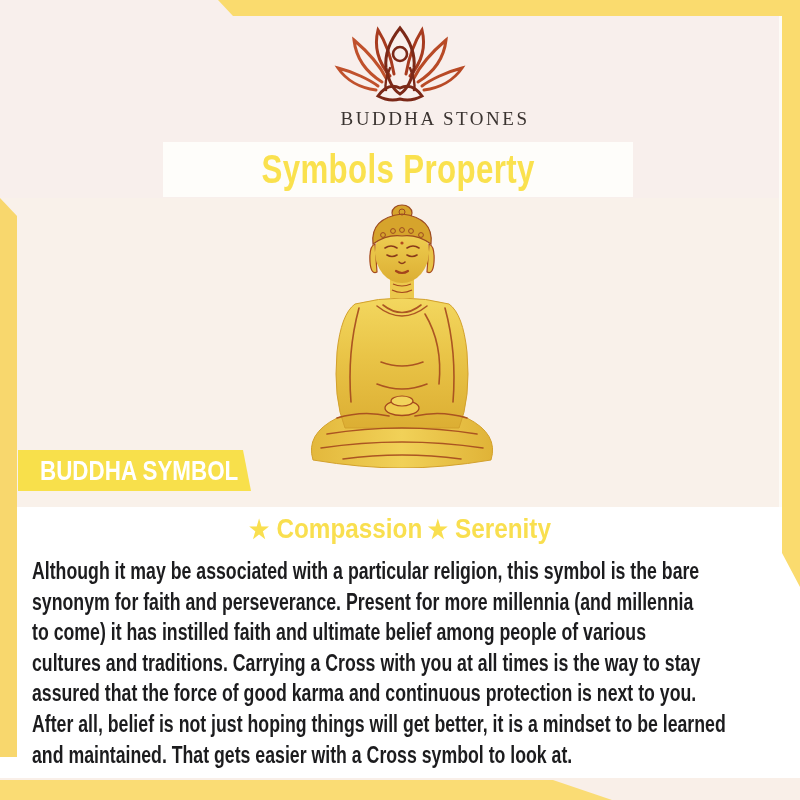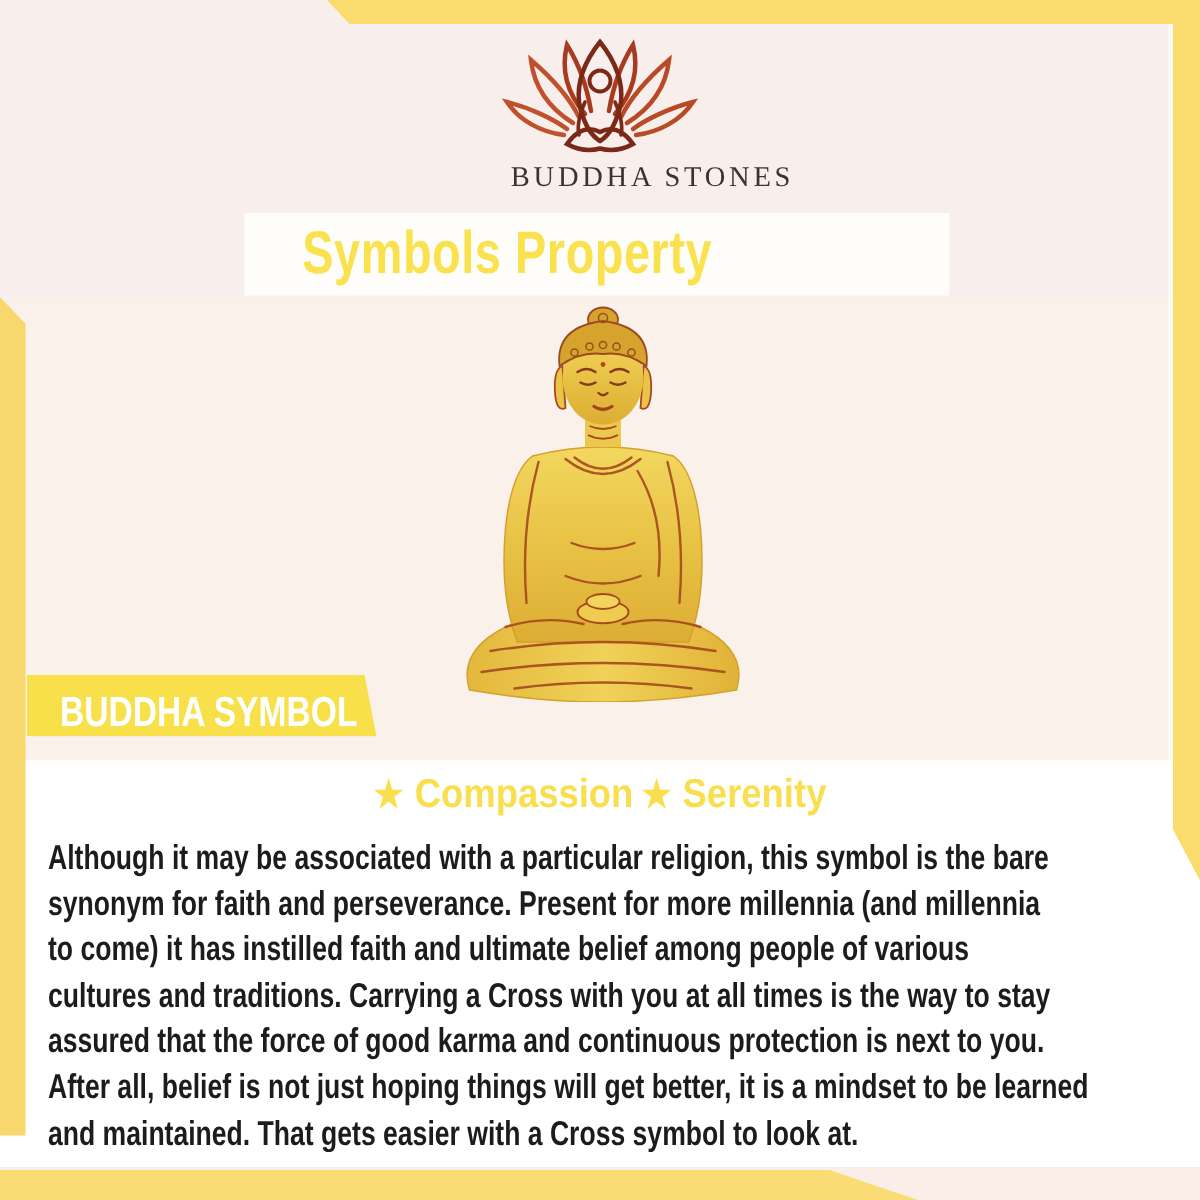--- a/index.html
+++ b/index.html
@@ -21,35 +21,35 @@
   .logo-wrap{left:330px;top:22px;width:140px;height:84px;}
   .brand-name{
     left:0;top:108px;width:800px;text-align:center;
     font-family:"Liberation Serif",serif;font-size:19px;letter-spacing:2.5px;
     color:#3A3330;font-weight:500;margin-left:35px;
   }
 
   
   .title-box{
     left:163px;top:142px;width:470px;height:55px;background:#FEFDFA;
-    display:flex;align-items:center;justify-content:flex-start;
+    display:flex;align-items:center;justify-content:center;
   }
   .title-text{
     font-size:40px;font-weight:bold;color:#FAE14E;white-space:nowrap;
     transform:scaleX(0.78);transform-origin:center center;letter-spacing:0.5px;
   }
 
   
   .buddha-wrap{left:303px;top:202px;width:198px;height:268px;}
 
   
   .banner{
     left:18px;top:450px;width:234px;height:41px;background:#F8E04B;
     clip-path:polygon(0 0,225px 0,233px 41px,0 41px);
-    display:flex;align-items:flex-end;
+    display:flex;align-items:center;
   }
   .banner-label{
     display:inline-block;margin-left:22px;color:#FFFFFF;font-size:28px;
     font-weight:bold;white-space:nowrap;transform:scaleX(0.8);transform-origin:left center;
   }
 
   
   .traits-line{
     left:0;top:514px;width:800px;text-align:center;white-space:nowrap;
     font-size:27px;font-weight:bold;color:#F9DF4F;

